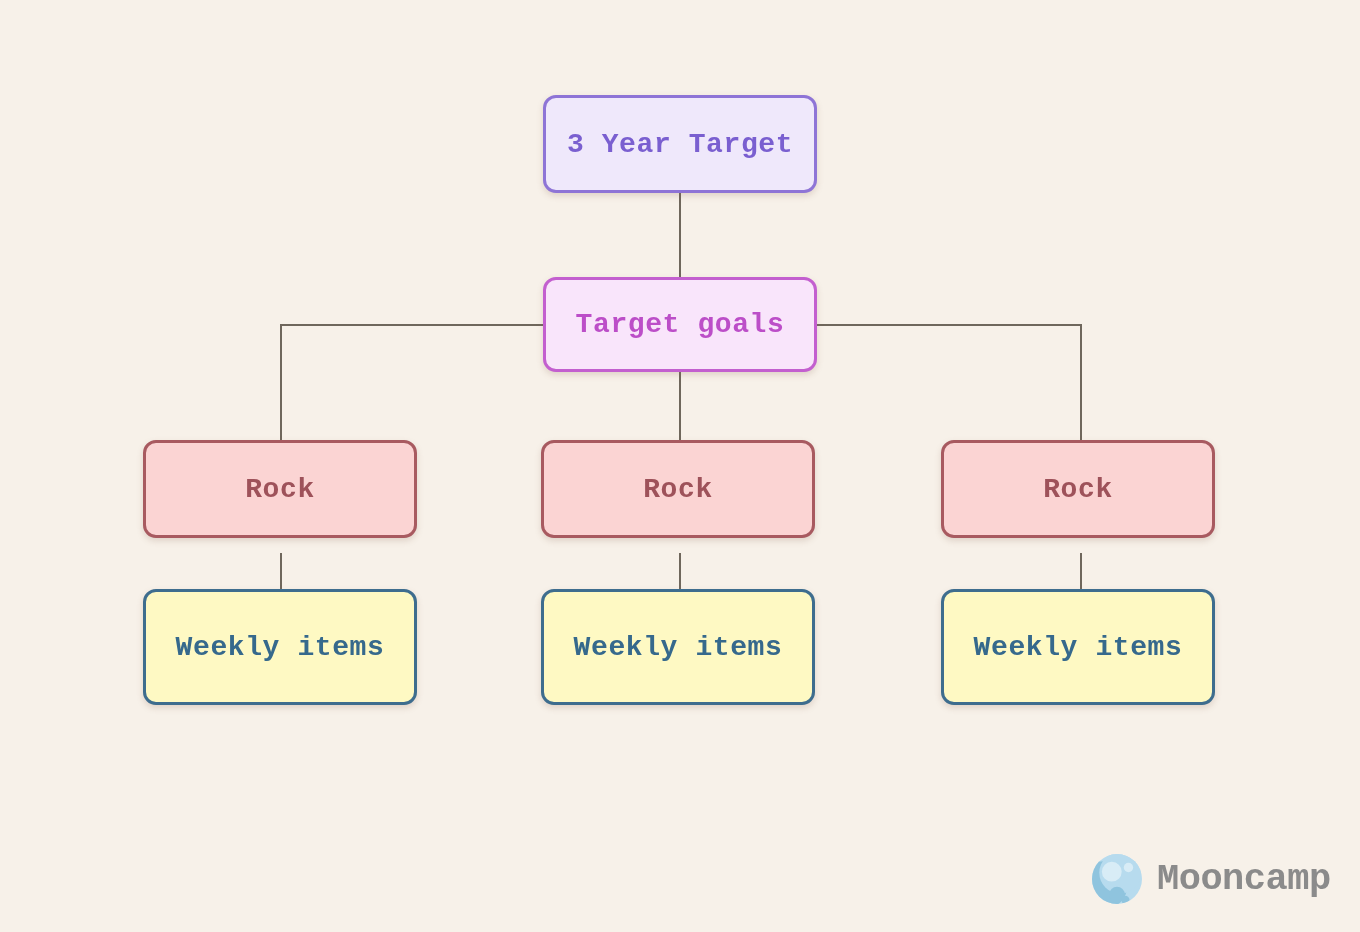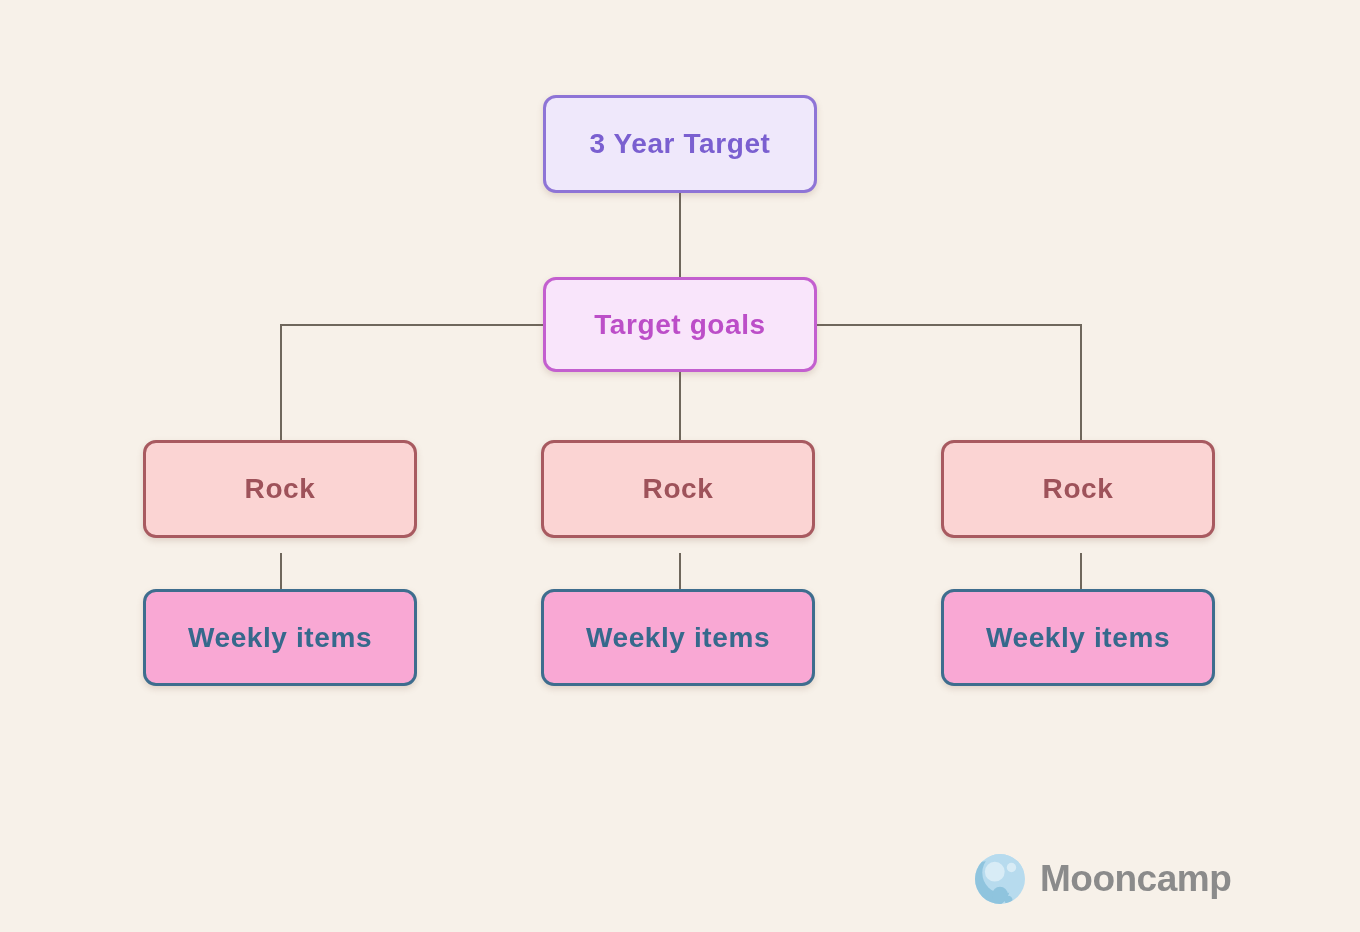--- a/index.html
+++ b/index.html
@@ -1,44 +1,44 @@
 <!DOCTYPE html>
 <html><head>
 <meta charset="utf-8">
 <style>
   html,body{margin:0;padding:0;background:#F7F1E9;}
   .canvas{
     position:relative;width:1360px;height:932px;background:#F7F1E9;
-    font-family:Liberation Sans, sans-serif;overflow:hidden;
+    font-family:Liberation Mono, monospace;overflow:hidden;
   }
   .node{
     position:absolute;display:flex;align-items:center;justify-content:center;
     border-radius:13px;border:3px solid;font-weight:700;font-size:28px;
     letter-spacing:.6px;box-shadow:0 3px 6px rgba(140,105,85,.22);
     box-sizing:border-box;
   }
   .node-root   {left:543px;top:95px; width:274px;height:98px;background:#EFE8FB;border-color:#8E74D6;color:#7A5FD0;}
   .node-yearly {left:543px;top:277px;width:274px;height:95px;background:#F9E5FB;border-color:#C35FCF;color:#BC4EC8;}
   .node-rock   {top:440px;width:274px;height:98px;background:#FBD4D3;border-color:#A85A60;color:#9E525A;}
-  .node-weekly {top:589px;width:274px;height:97px;background:#f9a8d4;border-color:#3E6D8E;color:#36698C;}
+  .node-weekly {top:589px;width:274px;height:116px;background:#fef9c3;border-color:#3E6D8E;color:#36698C;}
   .col-left  .node-rock, .col-left  .node-weekly{left:143px;}
   .col-mid   .node-rock, .col-mid   .node-weekly{left:541px;}
   .col-right .node-rock, .col-right .node-weekly{left:941px;}
   .line{position:absolute;background:#6F675C;}
   .l-root-yearly {left:679px; top:193px;width:2px;height:84px;}
   .l-yearly-mid  {left:679px; top:372px;width:2px;height:83px;}
   .l-left-h      {left:280px; top:324px;width:263px;height:2px;}
   .l-left-v      {left:280px; top:324px;width:2px;height:131px;}
   .l-right-h     {left:817px; top:324px;width:265px;height:2px;}
   .l-right-v     {left:1080px;top:324px;width:2px;height:131px;}
   .l-rw-left     {left:280px; top:553px;width:2px;height:36px;}
   .l-rw-mid      {left:679px; top:553px;width:2px;height:36px;}
   .l-rw-right    {left:1080px;top:553px;width:2px;height:36px;}
   .brand{
-    position:absolute;left:975px;top:854px;display:flex;align-items:center;gap:15px;
+    position:absolute;left:1092px;top:854px;display:flex;align-items:center;gap:15px;
   }
   .brand-text{
     font-weight:700;font-size:37px;color:#8B8B8B;letter-spacing:-.5px;
   }
 </style>
 </head>
 <body>
 
 <div class="canvas">
 

